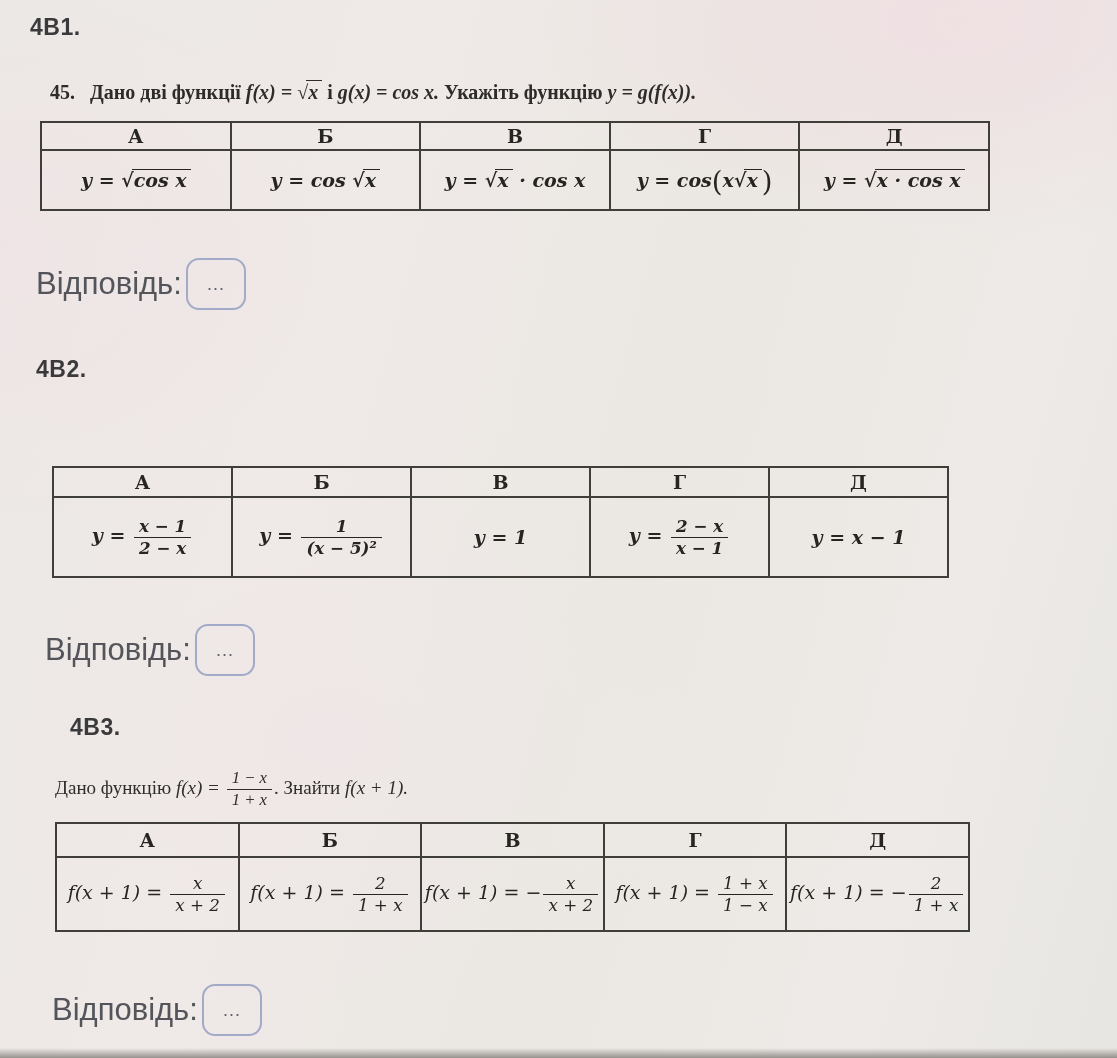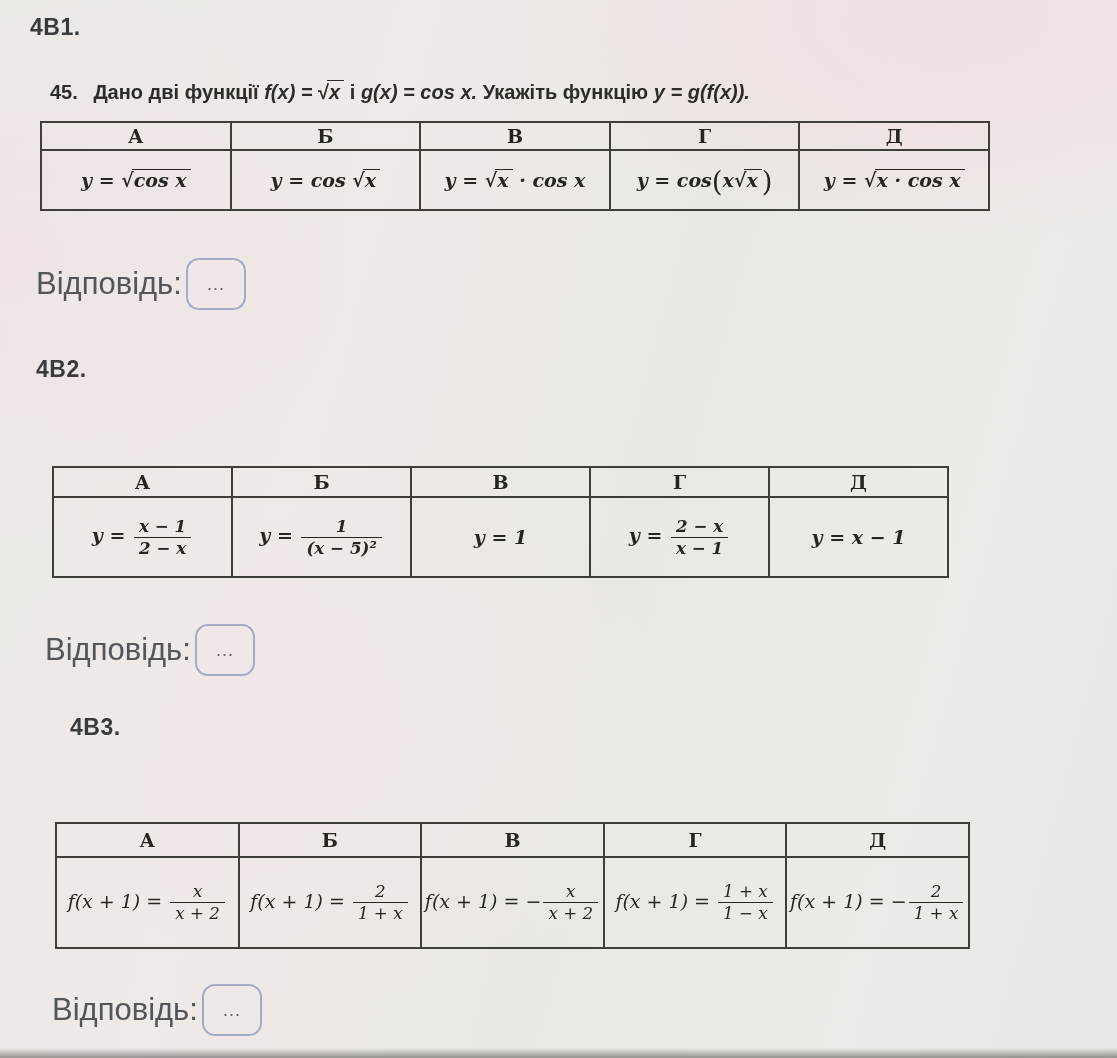--- a/index.html
+++ b/index.html
@@ -16,21 +16,21 @@
       radial-gradient(500px 350px at 30% 70%, rgba(240,228,232,0.35), rgba(240,228,232,0) 75%),
       linear-gradient(105deg,#ebe9e5 0%,#efe9e7 30%,#ebe8e3 55%,#edeae7 80%,#e8e6e2 100%);
   }
   .sec-heading{
     position:absolute;
     font-weight:bold;font-size:23px;letter-spacing:0.5px;color:#3a3a3d;
   }
   
   .q-line{
     position:absolute;white-space:nowrap;
-    font-family:Liberation Sans, sans-serif;
+    font-family:Liberation Serif, serif;
     font-weight:bold;font-size:20px;color:#2d2c28;
   }
   .q-line.light{font-weight:normal;font-size:19px;color:#2f2e2a;}
   .q-num{margin-right:10px;}
   .math{font-style:italic;}
   
   .frac{
     display:inline-block;vertical-align:middle;text-align:center;
     font-size:0.88em;line-height:1.25;margin:0 2px;
   }
@@ -135,31 +135,36 @@
 
   <div class="answer-row" style="left:45px;top:624px;">
     <span class="answer-label">Відповідь:</span>
     <div class="answer-box">
         <span>...</span>
       </div>
   </div>
 
   <div class="sec-heading" style="left:30px;top:714px;margin-left:40px;">4B3.</div>
 
+  <div class="q-line light" style="left:55px;top:768px;">
+    <span>Дано функцію</span>
+    <span class="math"><span>f(x) =</span> <span class="frac"><span class="num">1 − x</span><span class="den">1 + x</span></span></span><span>. Знайти</span>
+    <span class="math">f(x + 1).</span>
+  </div>
 
   <table class="opts light" style="left:55px;top:822px;width:915px;">
     <tbody>
         <tr style="height:34px;">
       <th>А</th>
       <th>Б</th>
       <th>В</th>
       <th>Г</th>
       <th>Д</th>
     </tr>
-    <tr style="height:91px;">
+    <tr style="height:74px;">
       <td><span class="math"><span>f(x + 1) =</span> <span class="frac"><span class="num">x</span><span class="den">x + 2</span></span></span></td>
       <td><span class="math"><span>f(x + 1) =</span> <span class="frac"><span class="num">2</span><span class="den">1 + x</span></span></span></td>
       <td><span class="math"><span>f(x + 1) = −</span><span class="frac"><span class="num">x</span><span class="den">x + 2</span></span></span></td>
       <td><span class="math"><span>f(x + 1) =</span> <span class="frac"><span class="num">1 + x</span><span class="den">1 − x</span></span></span></td>
       <td><span class="math"><span>f(x + 1) = −</span><span class="frac"><span class="num">2</span><span class="den">1 + x</span></span></span></td>
     </tr>
   </tbody>
     </table>
 
   <div class="answer-row" style="left:52px;top:984px;">

